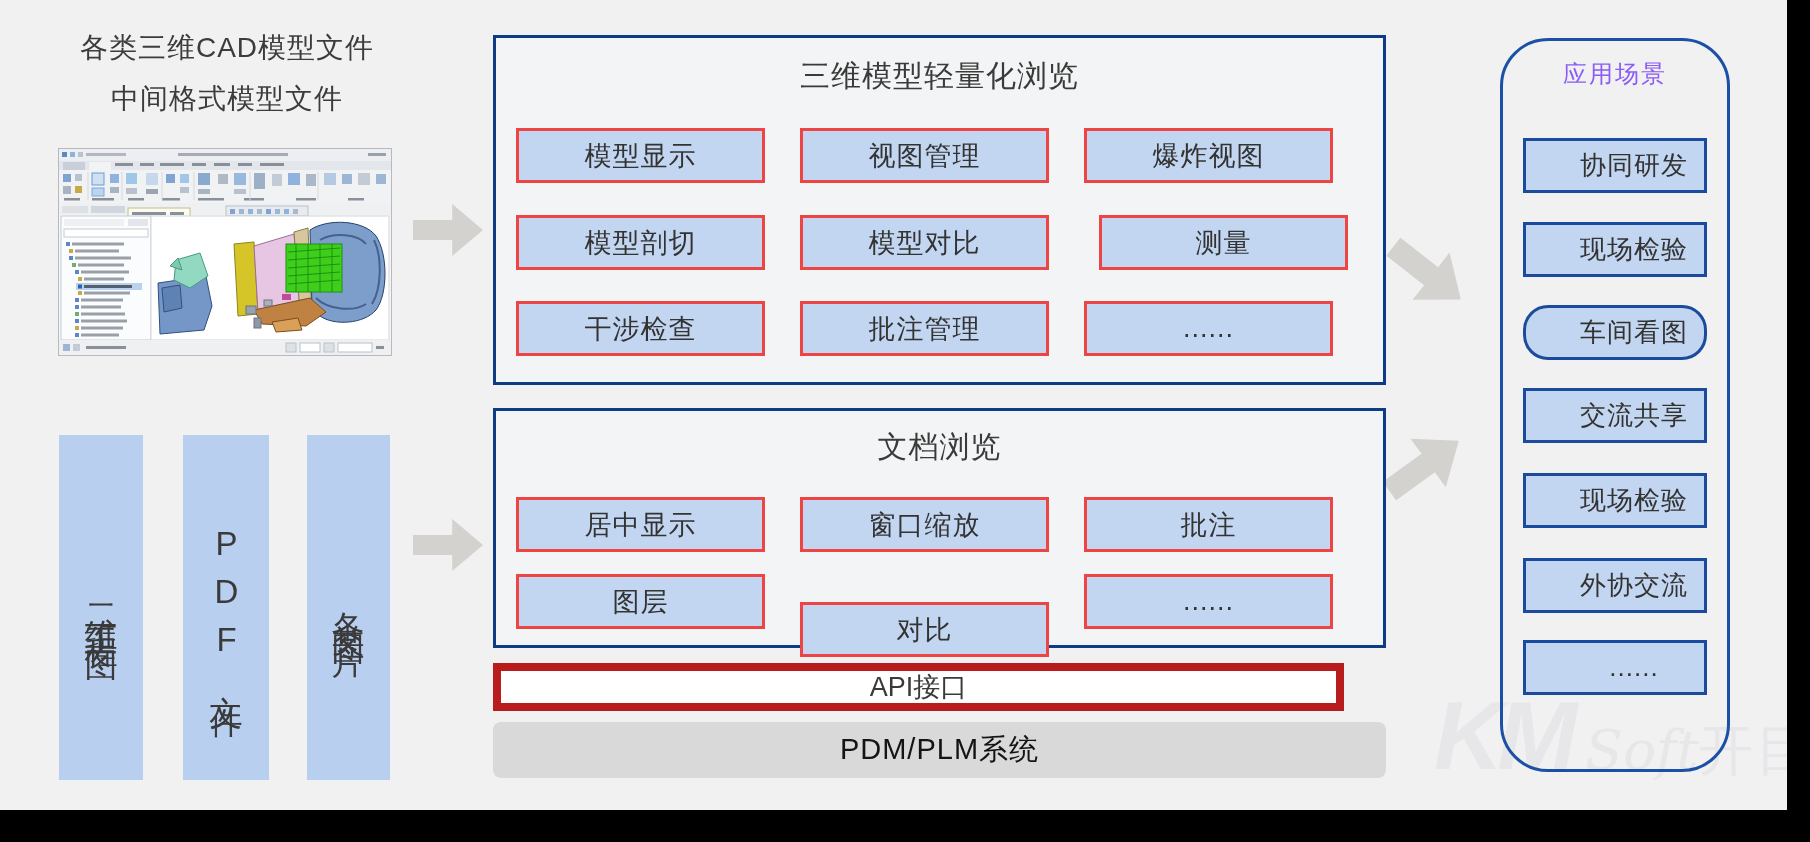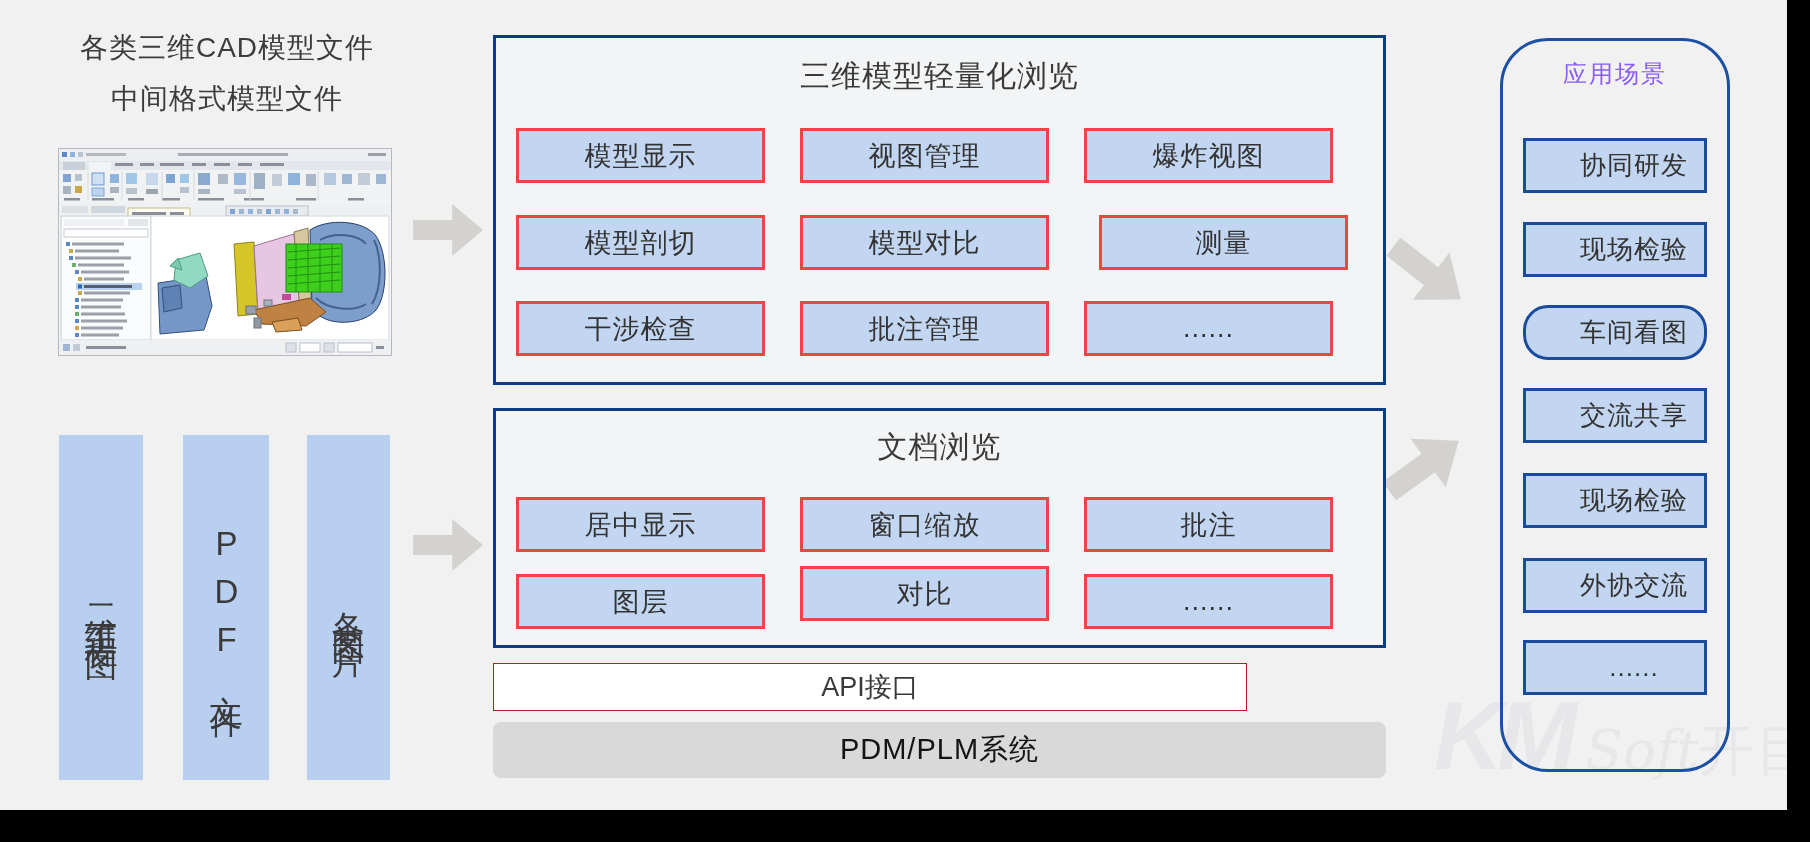--- a/index.html
+++ b/index.html
@@ -30,22 +30,22 @@
 
   
   .btn {
     position: absolute; background: #c3d6f1; border: 3px solid #ef4444;
     display: flex; align-items: center; justify-content: center;
     color: #333; font-size: 27px; letter-spacing: 1px;
   }
 
   
   .api-bar {
-    position: absolute; left: 493px; top: 663px; width: 754px; height: 48px;
-    background: #ffffff; border: 1px solid #b91c1c;
+    position: absolute; left: 493px; top: 663px; width: 851px; height: 48px;
+    background: #ffffff; border: 8px solid #b91c1c;
     display: flex; align-items: center; justify-content: center;
     color: #3a3a3a; font-size: 27px;
   }
   .pdm-bar {
     position: absolute; left: 493px; top: 722px; width: 893px; height: 56px;
     background: #d9d9d9; border-radius: 8px;
     display: flex; align-items: center; justify-content: center;
     color: #141414; font-size: 29px; font-weight: 500; letter-spacing: 1px;
   }
 
@@ -311,21 +311,21 @@
     <div class="btn" style="left:800px; top:301px; width:249px; height:55px;">批注管理</div>
     <div class="btn" style="left:1084px; top:301px; width:249px; height:55px;">......</div>
 
     <div class="box" style="left:493px; top:408px; width:893px; height:240px;">
       <div class="box-title" style="top:16px;">文档浏览</div>
     </div>
     <div class="btn" style="left:516px; top:497px; width:249px; height:55px;">居中显示</div>
     <div class="btn" style="left:800px; top:497px; width:249px; height:55px;">窗口缩放</div>
     <div class="btn" style="left:1084px; top:497px; width:249px; height:55px;">批注</div>
     <div class="btn" style="left:516px; top:574px; width:249px; height:55px;">图层</div>
-    <div class="btn" style="left:800px; top:566px; width:249px; height:55px;">对比</div>
+    <div class="btn" style="left:800px; top:602px; width:249px; height:55px;">对比</div>
     <div class="btn" style="left:1084px; top:574px; width:249px; height:55px;">......</div>
 
     <div class="api-bar">
       <span>API接口</span>
     </div>
     <div class="pdm-bar">
       <span>PDM/PLM系统</span>
     </div>
 
     <div class="vbar" style="left:59px; width:84px; line-height:84px;">二维工程图</div>

